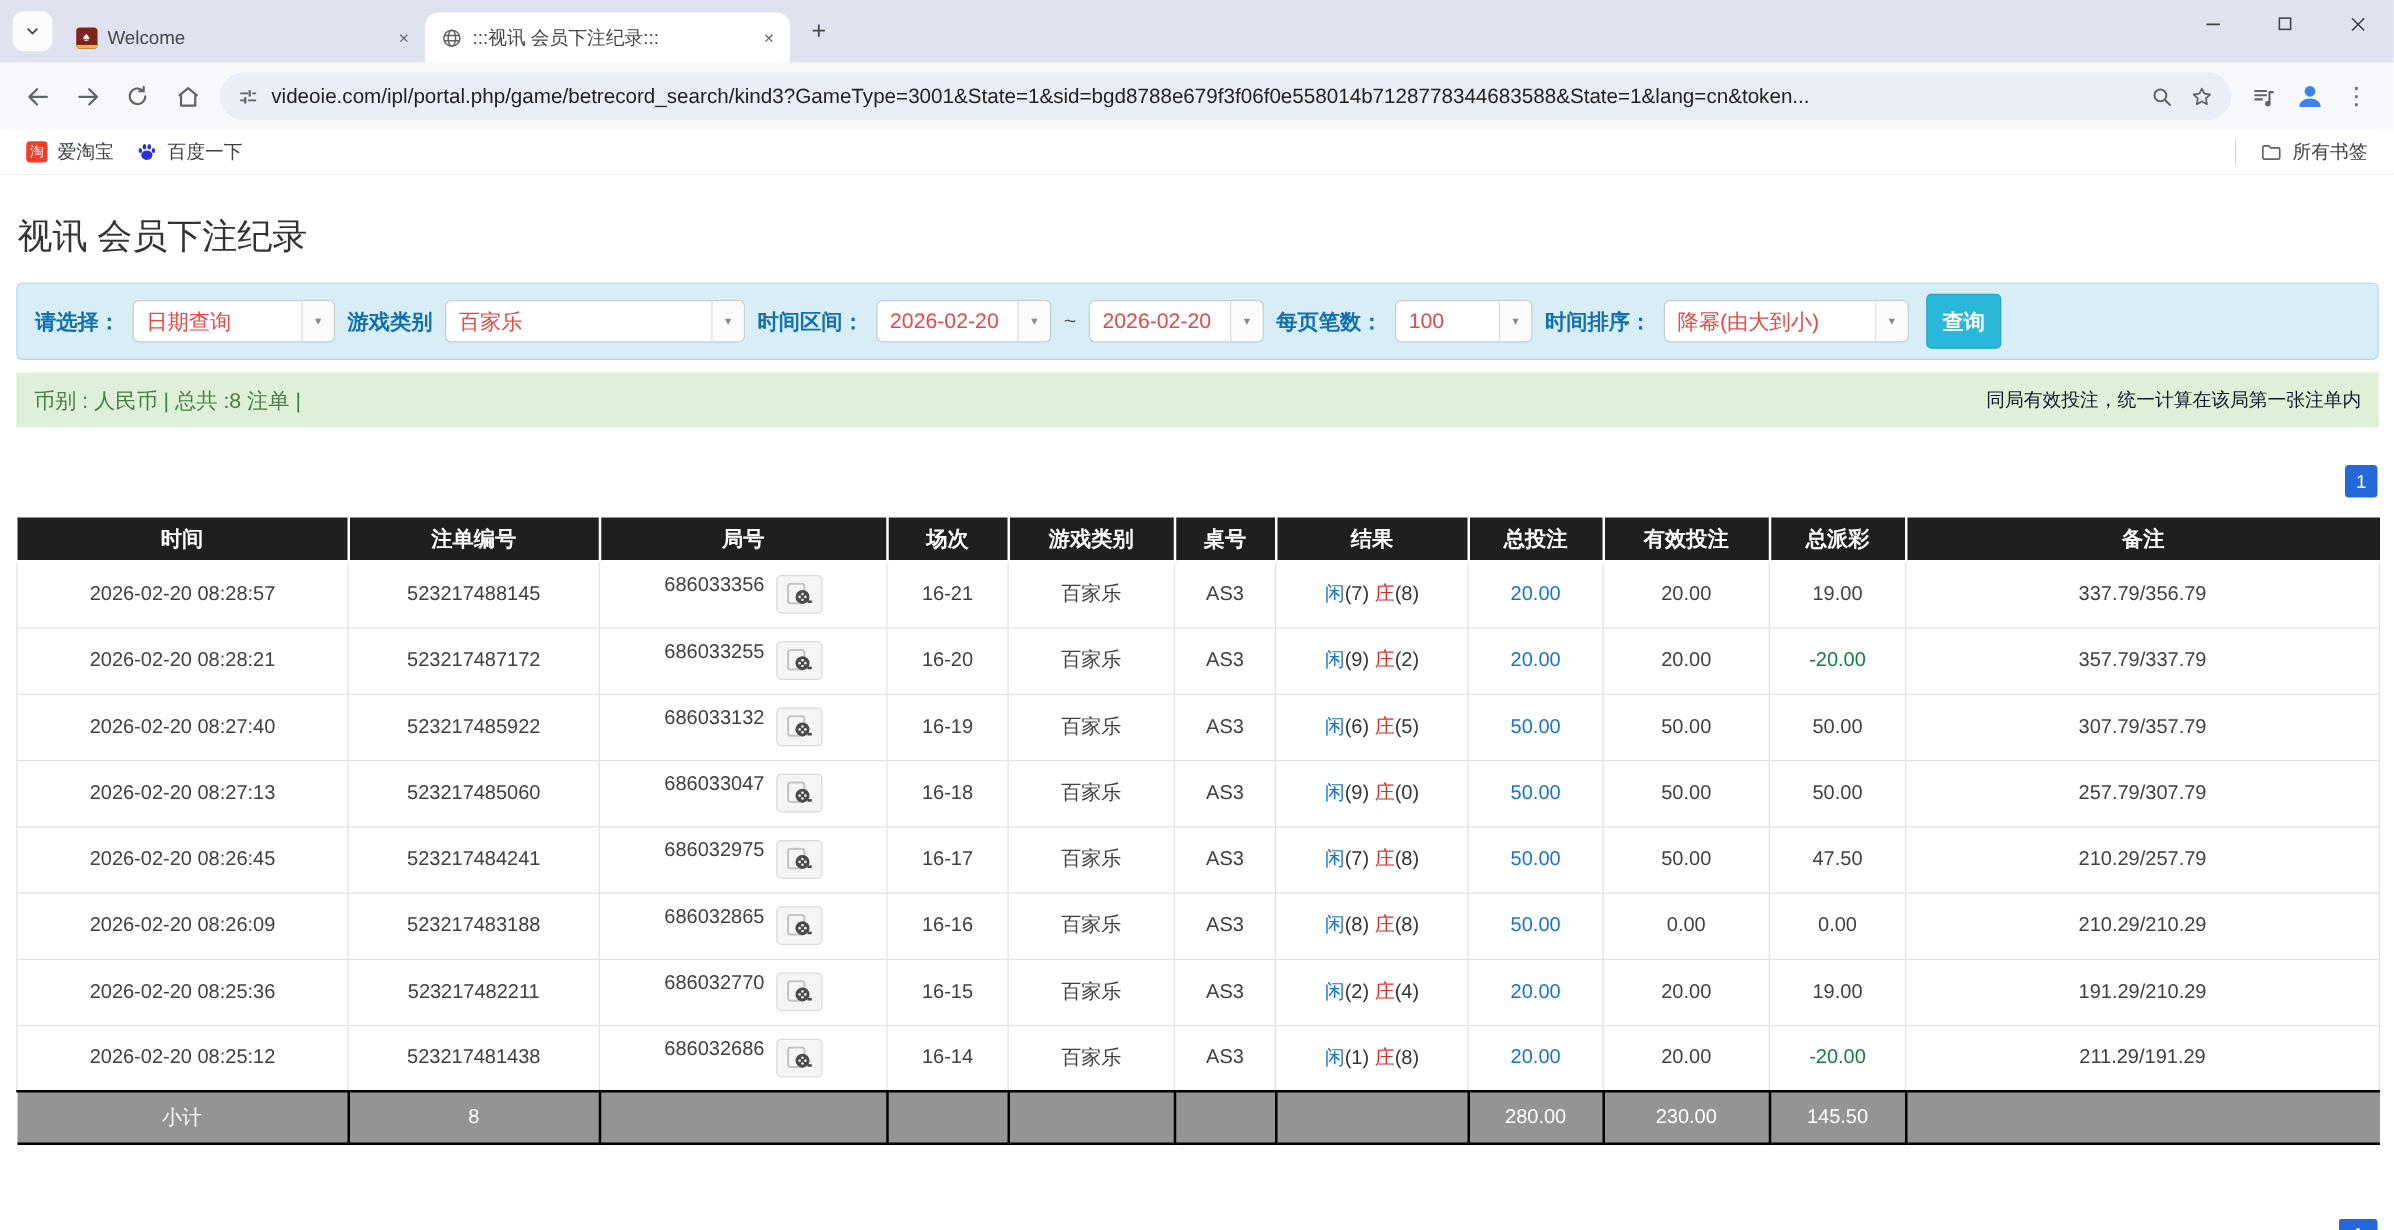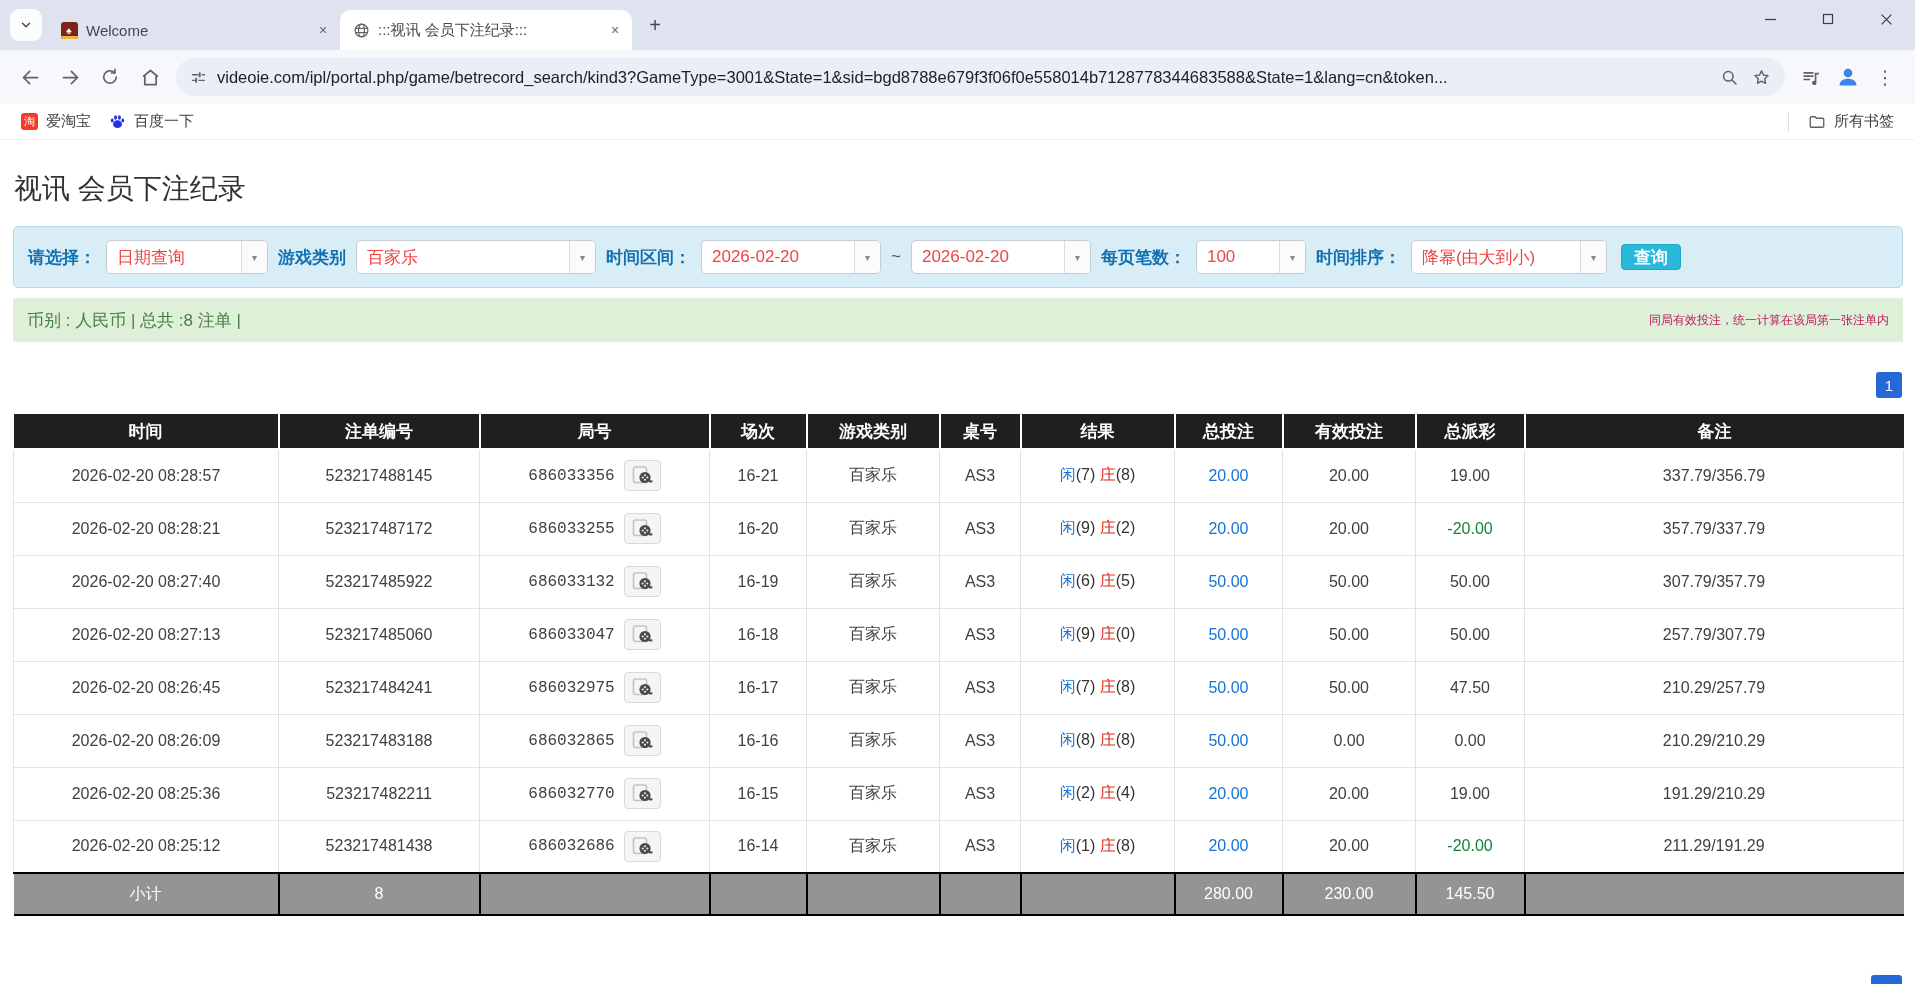--- a/index.html
+++ b/index.html
@@ -50,42 +50,42 @@
   .page-title { font-size:28px; font-weight:400; color:#333; margin:30px 0 18px 14px; }
 
   .filterbar { margin:0 12px 0 13px; height:62px; background:#d9edf7; border:1px solid #b5d7e8;
     border-radius:5px; display:flex; align-items:center; padding:16px 14px; gap:10px; font-size:17px; }
   .flabel { color:#1070b0; font-weight:700; white-space:nowrap; }
   .combo { background:#fff; border:1px solid #c4ccd4; border-radius:5px; height:34px; display:flex;
     align-items:center; overflow:hidden; cursor:pointer; }
   .combo .val { flex:1; padding:0 10px; color:#ef4444; white-space:nowrap; }
   .combo .arrow { width:26px; align-self:stretch; border-left:1px solid #d7dde2; background:#fbfbfb;
     display:flex; align-items:center; justify-content:center; color:#888; font-size:10px; }
-  .w-select{width:162px} .w-game{width:240px} .w-date{width:180px} .w-size{width:110px} .w-sort{width:196px}
+  .w-select{width:162px} .w-game{width:240px} .w-date{width:140px} .w-size{width:110px} .w-sort{width:196px}
   .tilde { color:#555; }
-  .search-btn { margin-left:4px; width:60px; height:26px; background:#29b8da; border:1px solid #1ea7c9;
+  .search-btn { margin-left:4px; width:60px; height:44px; background:#29b8da; border:1px solid #1ea7c9;
     border-radius:4px; color:#fff; font-weight:700; font-size:17px; cursor:pointer; }
 
   .summary-bar { margin:10px 12px 0 13px; height:44px; background:#dff0d8; display:flex; align-items:center;
     padding:0 14px; font-size:17px; color:#4a7d43; }
-  .summary-notice { margin-left:auto; color:#be185d; font-size:12px; }
+  .summary-notice { margin-left:auto; color:#0f172a; font-size:15px; }
 
   .pager-top { margin:30px 13px 14px; display:flex; justify-content:flex-end; }
   .page-box { width:26px; height:26px; background:#2569d8; border-radius:3px; color:#fff; font-size:15px;
     display:flex; align-items:center; justify-content:center; cursor:pointer; }
   .pager-bottom { position:fixed; right:13px; bottom:-17px; }
   .pager-bottom .page-box { width:31px; }
 
   table.bet-table { border-collapse:collapse; table-layout:fixed; width:1890px; margin-left:13px;
     font-size:16px; color:#404040; }
   .bet-table th { background:#1f1f1f; color:#fff; font-weight:700; font-size:17px; height:36px;
     border:2px solid #fff; }
   .bet-table th:first-child{border-left:none} .bet-table th:last-child{border-right:none}
   .bet-table td { border:1px solid #e3e3e3; height:53px; text-align:center; }
-  .round-cell-inner { display:inline-flex; align-items:center; gap:9px;font-family:Liberation Mono, monospace; }
+  .round-cell-inner { display:inline-flex; gap:9px; }
   .film-btn { width:37px; height:31px; background:#f5f5f5; border:1px solid #d9d9d9; border-radius:4px;
     display:inline-flex; align-items:center; justify-content:center; cursor:pointer; }
   .bet-link { color:#1673d2; text-decoration:none; cursor:pointer; }
   .res-player { color:#1673d2; }
   .res-banker { color:#e02b20; }
   .res-pts { color:#333; }
   .payout.neg { color:#15803d; }
   .sum-row td { background:#949494; border:2px solid #000000; color:#fff; height:42px; font-size:16px; }
   .sum-row td:first-child{border-left:none} .sum-row td:last-child{border-right:none}
   .sum-row.total td { height:36px; }

